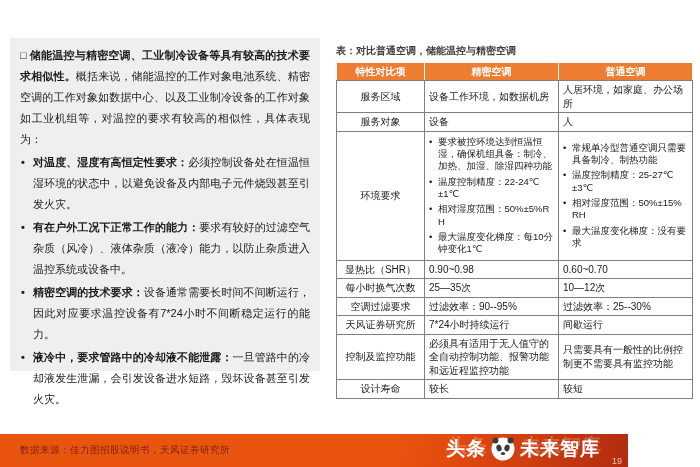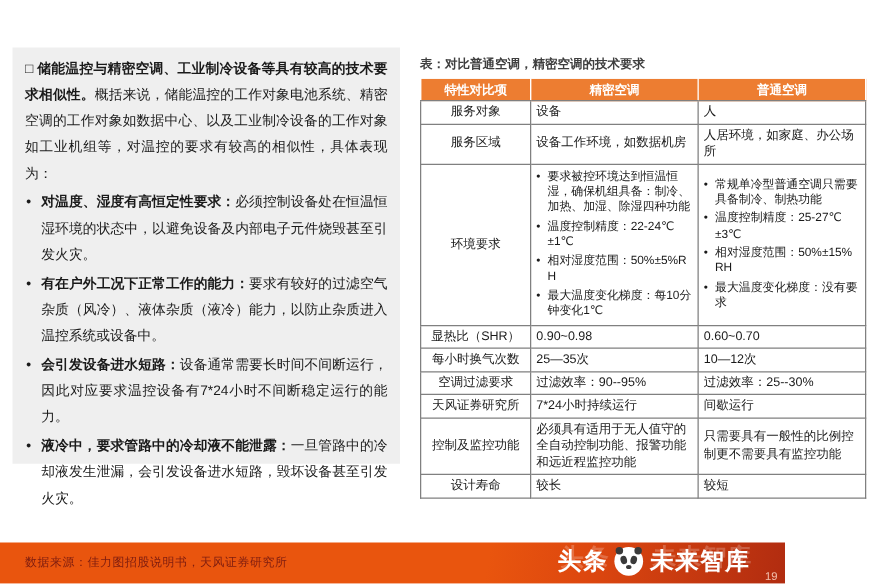--- a/index.html
+++ b/index.html
@@ -128,53 +128,53 @@
       <span class="marker">□</span><span class="lead">储能温控与精密空调、工业制冷设备等具有较高的技术要求相似性。</span><span>概括来说，储能温控的工作对象电池系统、精密空调的工作对象如数据中心、以及工业制冷设备的工作对象如工业机组等，对温控的要求有较高的相似性，具体表现为：</span>
     </div>
     <ul>
       <li>
         <span class="bullet-marker">•</span><span class="lead">对温度、湿度有高恒定性要求：</span><span>必须控制设备处在恒温恒湿环境的状态中，以避免设备及内部电子元件烧毁甚至引发火灾。</span>
       </li>
       <li>
         <span class="bullet-marker">•</span><span class="lead">有在户外工况下正常工作的能力：</span><span>要求有较好的过滤空气杂质（风冷）、液体杂质（液冷）能力，以防止杂质进入温控系统或设备中。</span>
       </li>
       <li>
-        <span class="bullet-marker">•</span><span class="lead">会引发设备进水短路：</span><span>设备通常需要长时间不间断运行，因此对应要求温控设备有7*24小时不间断稳定运行的能力。</span>
+        <span class="bullet-marker">•</span><span class="lead">精密空调的技术要求：</span><span>设备通常需要长时间不间断运行，因此对应要求温控设备有7*24小时不间断稳定运行的能力。</span>
       </li>
       <li>
         <span class="bullet-marker">•</span><span class="lead">液冷中，要求管路中的冷却液不能泄露：</span><span>一旦管路中的冷却液发生泄漏，会引发设备进水短路，毁坏设备甚至引发火灾。</span>
       </li>
     </ul>
   </div>
 
   <div class="right-section">
-    <div class="table-caption">表：对比普通空调，精密空调的技术要求</div>
+    <div class="table-caption">表：对比普通空调，储能温控与精密空调</div>
     <table class="compare">
       <colgroup>
           <col style="width:88px">
           <col style="width:134px">
           <col style="width:134px">
         </colgroup>
       <thead>
           <tr id="table-head-row">
             <th>特性对比项</th>
             <th>精密空调</th>
             <th>普通空调</th>
           </tr>
         </thead>
       <tbody id="table-body">
           <tr>
+            <td class="row-label">服务区域</td>
+            <td>设备工作环境，如数据机房</td>
+            <td>人居环境，如家庭、办公场所</td>
+          </tr>
+          <tr>
             <td class="row-label">服务对象</td>
             <td>设备</td>
             <td>人</td>
-          </tr>
-          <tr>
-            <td class="row-label">服务区域</td>
-            <td>设备工作环境，如数据机房</td>
-            <td>人居环境，如家庭、办公场所</td>
           </tr>
           <tr>
             <td class="row-label">环境要求</td>
             <td>
               <div class="cell-bullets">
                 <div class="bullet-item">
                   <span class="b-marker">•</span>
                   <span>要求被控环境达到恒温恒湿，确保机组具备：制冷、加热、加湿、除湿四种功能</span>
                 </div>
                 <div class="bullet-item">

